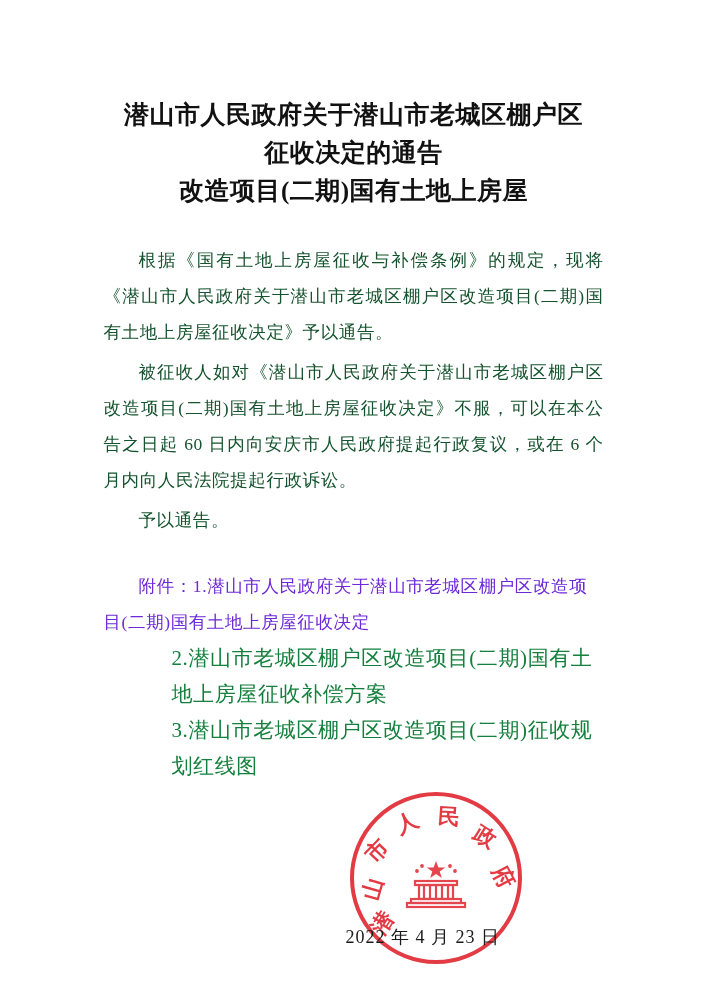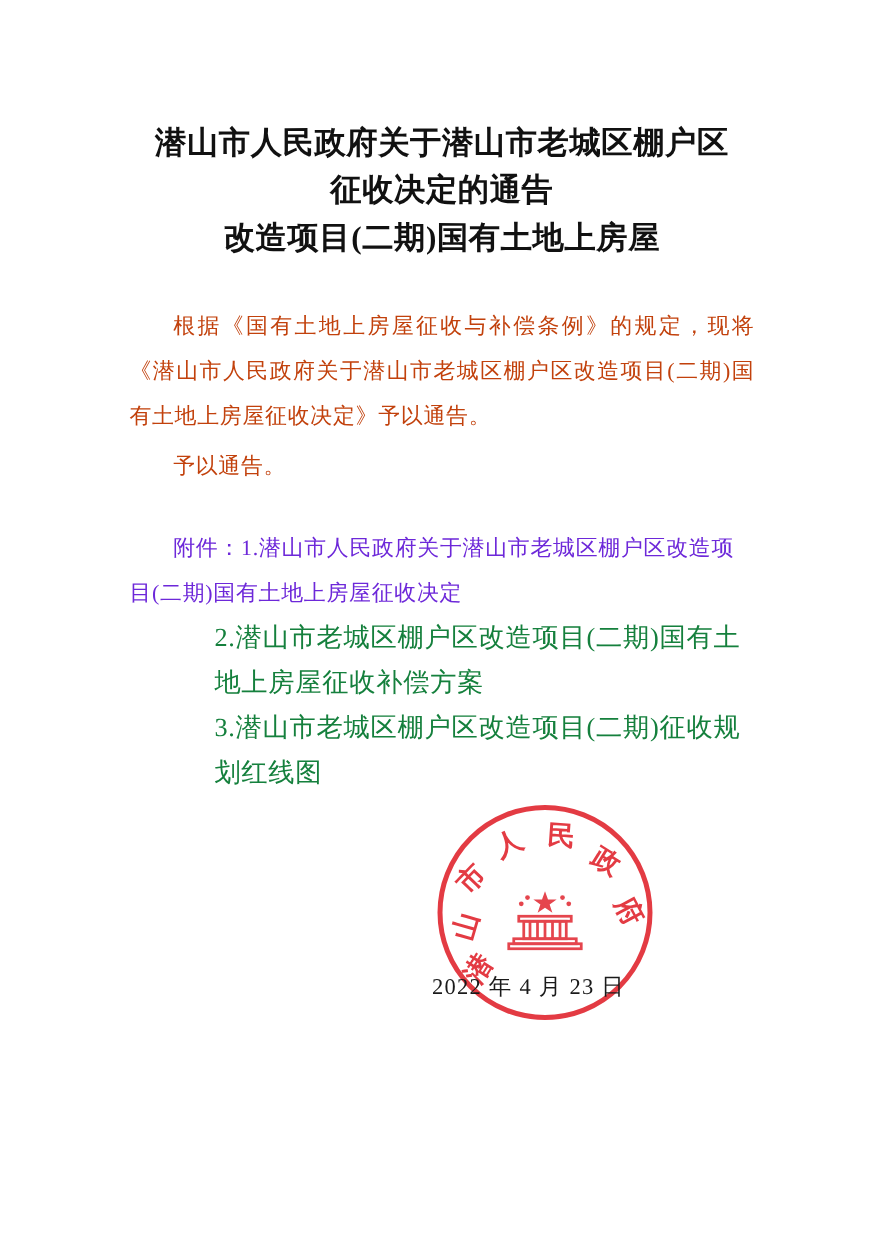--- a/index.html
+++ b/index.html
@@ -47,21 +47,21 @@
     width: 500px;
     padding-top: 32px;
   }
   .para {
     font-size: 17.5px;
     line-height: 36px;
     text-indent: 2em;
     margin: 0 0 4px 0;
     text-align: justify;
     letter-spacing: 0.6px;
-    color: #c2410c;
+    color: #14532d;
   }
   .attach-block {
     margin: 0 auto;
     width: 500px;
     padding-top: 26px;
   }
   .attach-first {
     font-size: 17.5px;
     line-height: 36px;
     text-indent: 2em;
@@ -134,20 +134,21 @@
 
   <h1 class="doc-title">
     <span class="tline">潜山市人民政府关于潜山市老城区棚户区</span>
     <span class="tline">征收决定的通告</span>
     <span class="tline">改造项目(二期)国有土地上房屋</span>
   </h1>
 
 
   <div class="body-block">
     <p class="para">根据《国有土地上房屋征收与补偿条例》的规定，现将《潜山市人民政府关于潜山市老城区棚户区改造项目(二期)国有土地上房屋征收决定》予以通告。</p>
+    <p class="para">被征收人如对《潜山市人民政府关于潜山市老城区棚户区改造项目(二期)国有土地上房屋征收决定》不服，可以在本公告之日起 60 日内向安庆市人民政府提起行政复议，或在 6 个月内向人民法院提起行政诉讼。</p>
     <p class="para">予以通告。</p>
   </div>
 
   <div class="attach-block">
     <p class="attach-first"><span>附件：</span><span>1.潜山市人民政府关于潜山市老城区棚户区改造项目(二期)国有土地上房屋征收决定</span></p>
     <p class="attach-item">2.潜山市老城区棚户区改造项目(二期)国有土地上房屋征收补偿方案</p>
     <p class="attach-item">3.潜山市老城区棚户区改造项目(二期)征收规划红线图</p>
   </div>
 
   <div class="seal-area">

